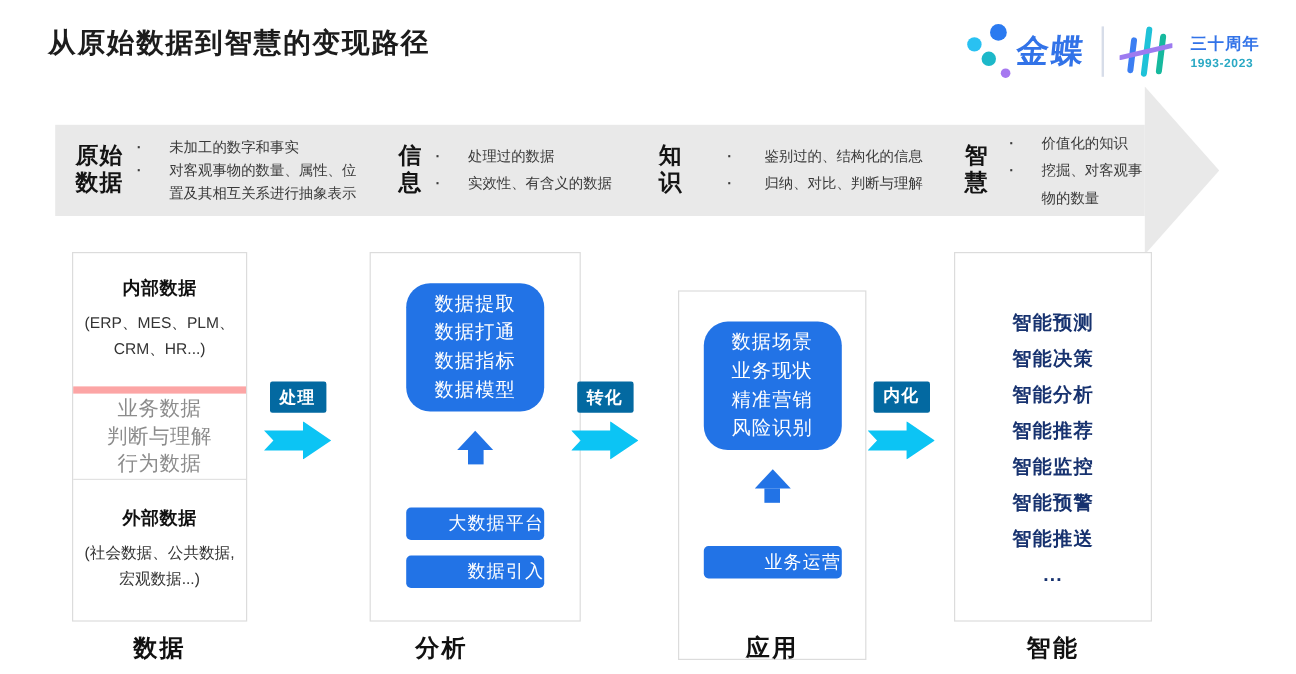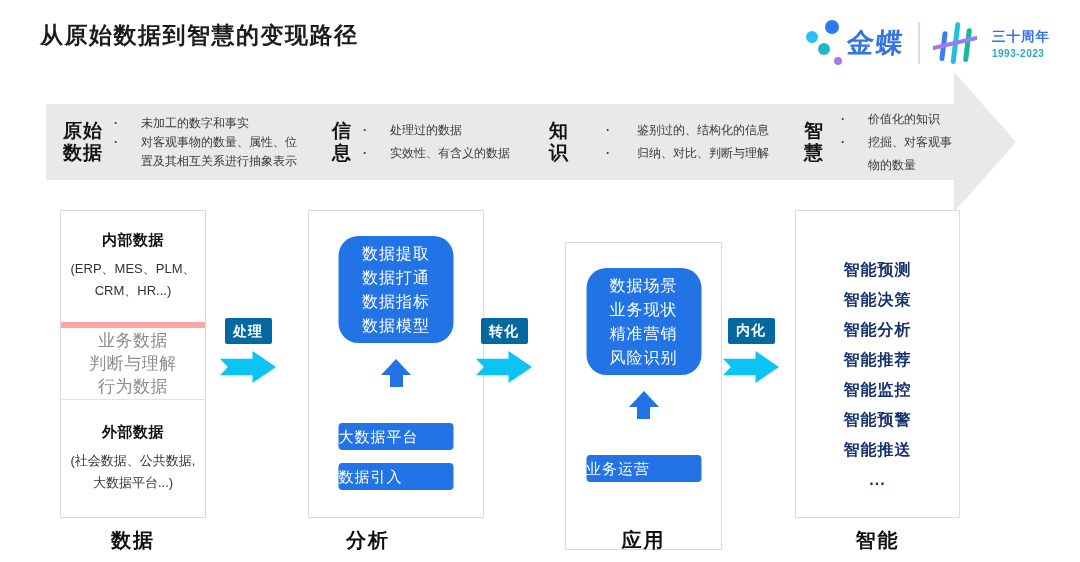--- a/index.html
+++ b/index.html
@@ -75,21 +75,21 @@
     color:#fff; font-size:16px; line-height:24px; letter-spacing:1px;
     display:flex; align-items:center; justify-content:center; text-align:center; white-space:pre-line;
   }
   .up-arrow { position:absolute; left:50%; transform:translateX(-50%); top:148px; width:30px; }
   .up-tri  { width:0; height:0; border-left:15px solid transparent; border-right:15px solid transparent;
              border-bottom:16px solid #2273e6; }
   .up-stem { width:13px; height:12px; background:#2273e6; margin:0 auto; }
   .btn {
     position:absolute; left:50%; transform:translateX(-50%);
     width:115px; height:27px; background:#2273e6; border-radius:4px;
-    color:#fff; font-size:15px; line-height:27px; text-align:left; letter-spacing:1px;
+    color:#fff; font-size:15px; line-height:27px; text-align:right; letter-spacing:1px;
   }
   .btn-1 { top:212px; } .btn-2 { top:252px; }
 
   .smart-item { font-size:16px; font-weight:700; color:#17326f; line-height:30px; letter-spacing:1px; }
 
   
   .flow { position:absolute; top:318px; width:62px; display:flex; flex-direction:column; align-items:center; }
   #flow1 { left:217px; } #flow2 { left:473px; } #flow3 { left:720px;font-family:Liberation Mono, monospace; }
   .flow-label {
     min-width:47px; height:26px; padding:0 2px; background:#0369a1; border-radius:2px;
@@ -205,21 +205,21 @@
 CRM、HR...)</div>
   </div>
   <div class="c1-sec c1-s2">
     <div class="c1-gray">业务数据</div>
     <div class="c1-gray">判断与理解</div>
     <div class="c1-gray">行为数据</div>
   </div>
   <div class="c1-sec c1-s3">
     <div class="c1-title">外部数据</div>
     <div class="c1-body">(社会数据、公共数据,
-大数据平台...)</div>
+宏观数据...)</div>
   </div>
 </div>
 
 <div class="flow" id="flow1">
   <div class="flow-label">处理</div>
   <div class="flow-arrow"></div>
 </div>
 
 <div class="col" id="col2">
   <div class="bigbox">数据提取

